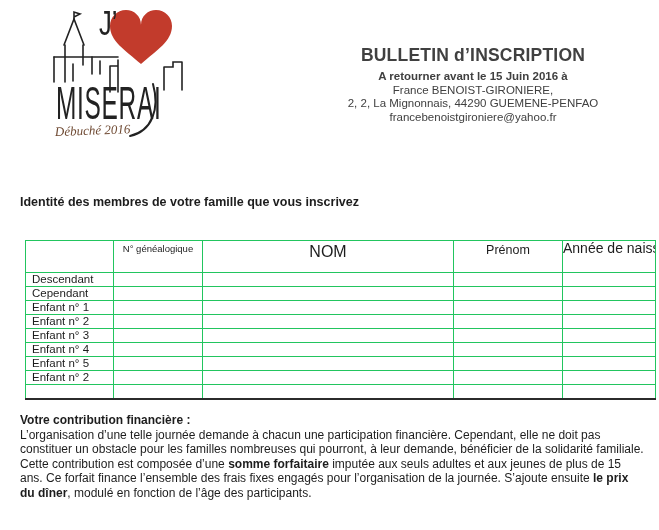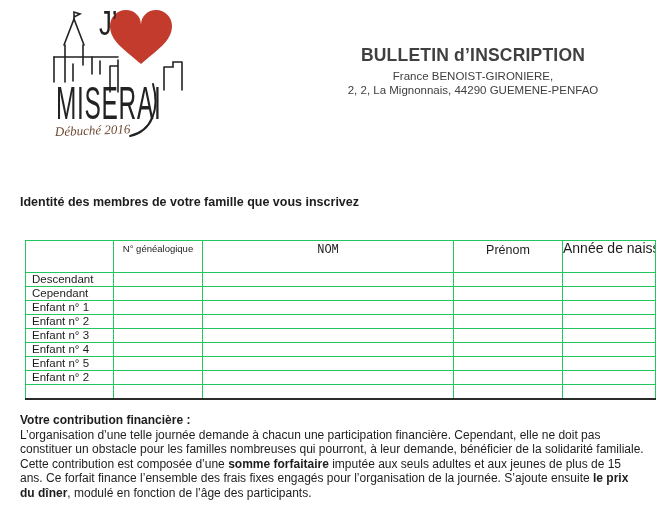--- a/index.html
+++ b/index.html
@@ -33,21 +33,21 @@
     width:630px; table-layout:fixed; border-collapse:collapse;
   }
   table.family th, table.family td {
     border:1px solid #22c55e; overflow:hidden; white-space:nowrap;
   }
   table.family thead th {
     height:32px; vertical-align:top; padding-top:2px;
     font-weight:normal; text-align:center;
   }
   th.h-genea { font-size:9.5px; }
-  th.h-nom   { font-size:12px; font-weight:bold;font-family:Liberation Mono, monospace; }
+  th.h-nom   { font-size:16px; font-weight:bold; }
   th.h-prenom{ font-size:12.5px; }
   th.h-annee { font-size:14px; line-height:11.5px; white-space:normal; }
   table.family td { height:14px; font-size:11.5px; line-height:13px; padding-left:6px; }
   table.family tr:last-child td { border-bottom:2px solid #2b2b2b; }
   col.c0{width:88px;} col.c1{width:89px;} col.c2{width:251px;} col.c3{width:109px;} col.c4{width:93px;}
   
   .contrib {
     position:absolute; left:20px; top:413px; width:626px;
     font-size:12px; line-height:14.6px;
   }
@@ -84,22 +84,24 @@
       <text font-size="32" fill="#222" font-family="Liberation Sans, sans-serif">J’</text>
     </g>
     <g transform="translate(16,115) scale(0.68,1.3)">
       <text font-size="36" letter-spacing="1" fill="#222" font-family="Liberation Sans, sans-serif">MISERAI</text>
     </g>
     <text x="15" y="132" font-size="13" font-style="italic" transform="rotate(-2 15 132)" font-family="Liberation Serif, serif" fill="#6f4a33">Débuché 2016</text>
   </svg>
 
   <div class="hdr">
     <div class="title">BULLETIN d’INSCRIPTION</div>
+    <div class="line bold">A retourner avant le 15 Juin 2016 à</div>
     <div class="line">France BENOIST-GIRONIERE,</div>
     <div class="line">2, 2, La Mignonnais, 44290 GUEMENE-PENFAO</div>
+    <div class="line">francebenoistgironiere@yahoo.fr</div>
   </div>
 
   <div class="section-title">Identité des membres de votre famille que vous inscrivez</div>
 
   <table class="family">
     <colgroup>
       <col class="c0">
         <col class="c1">
         <col class="c2">
         <col class="c3">

